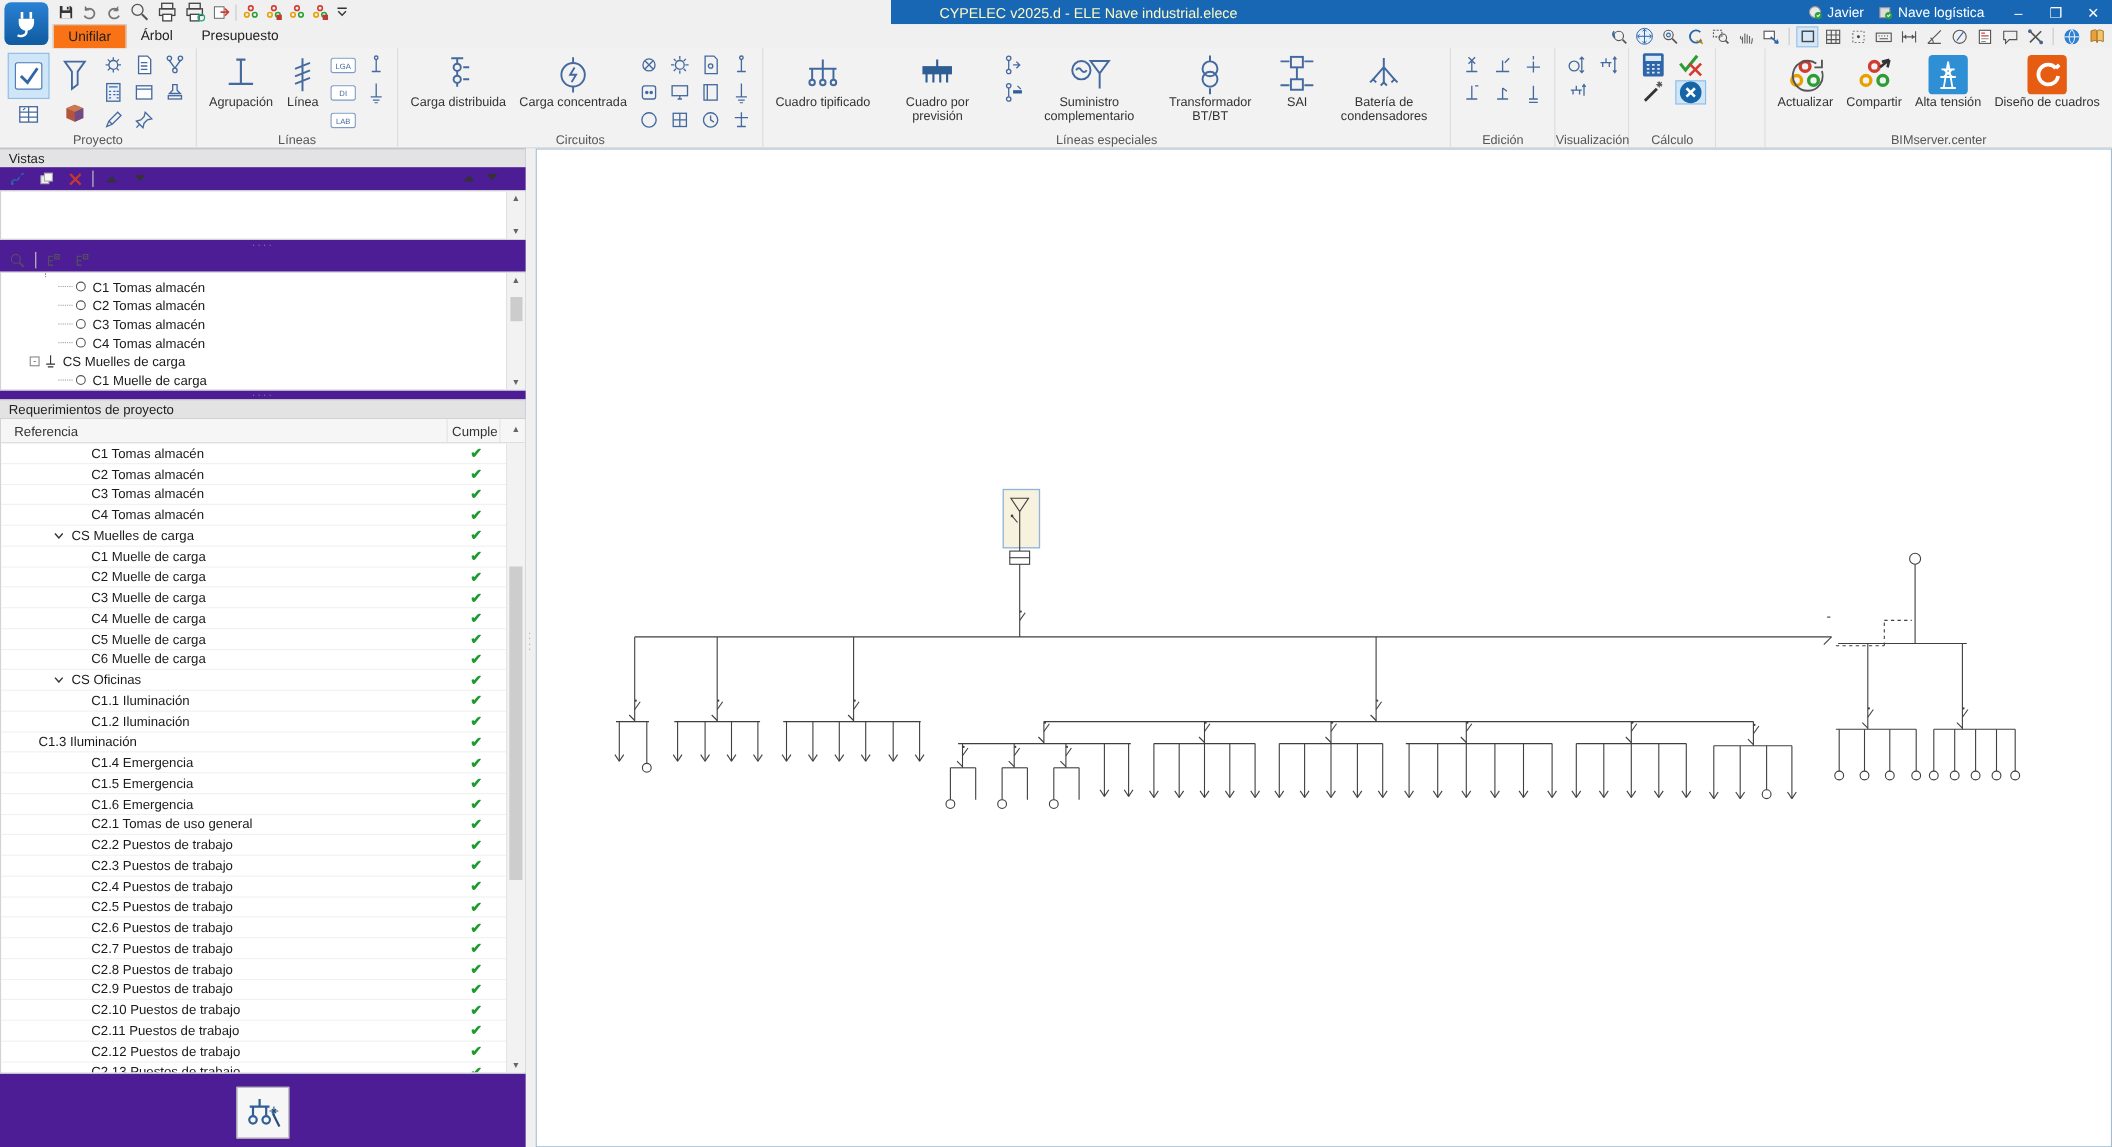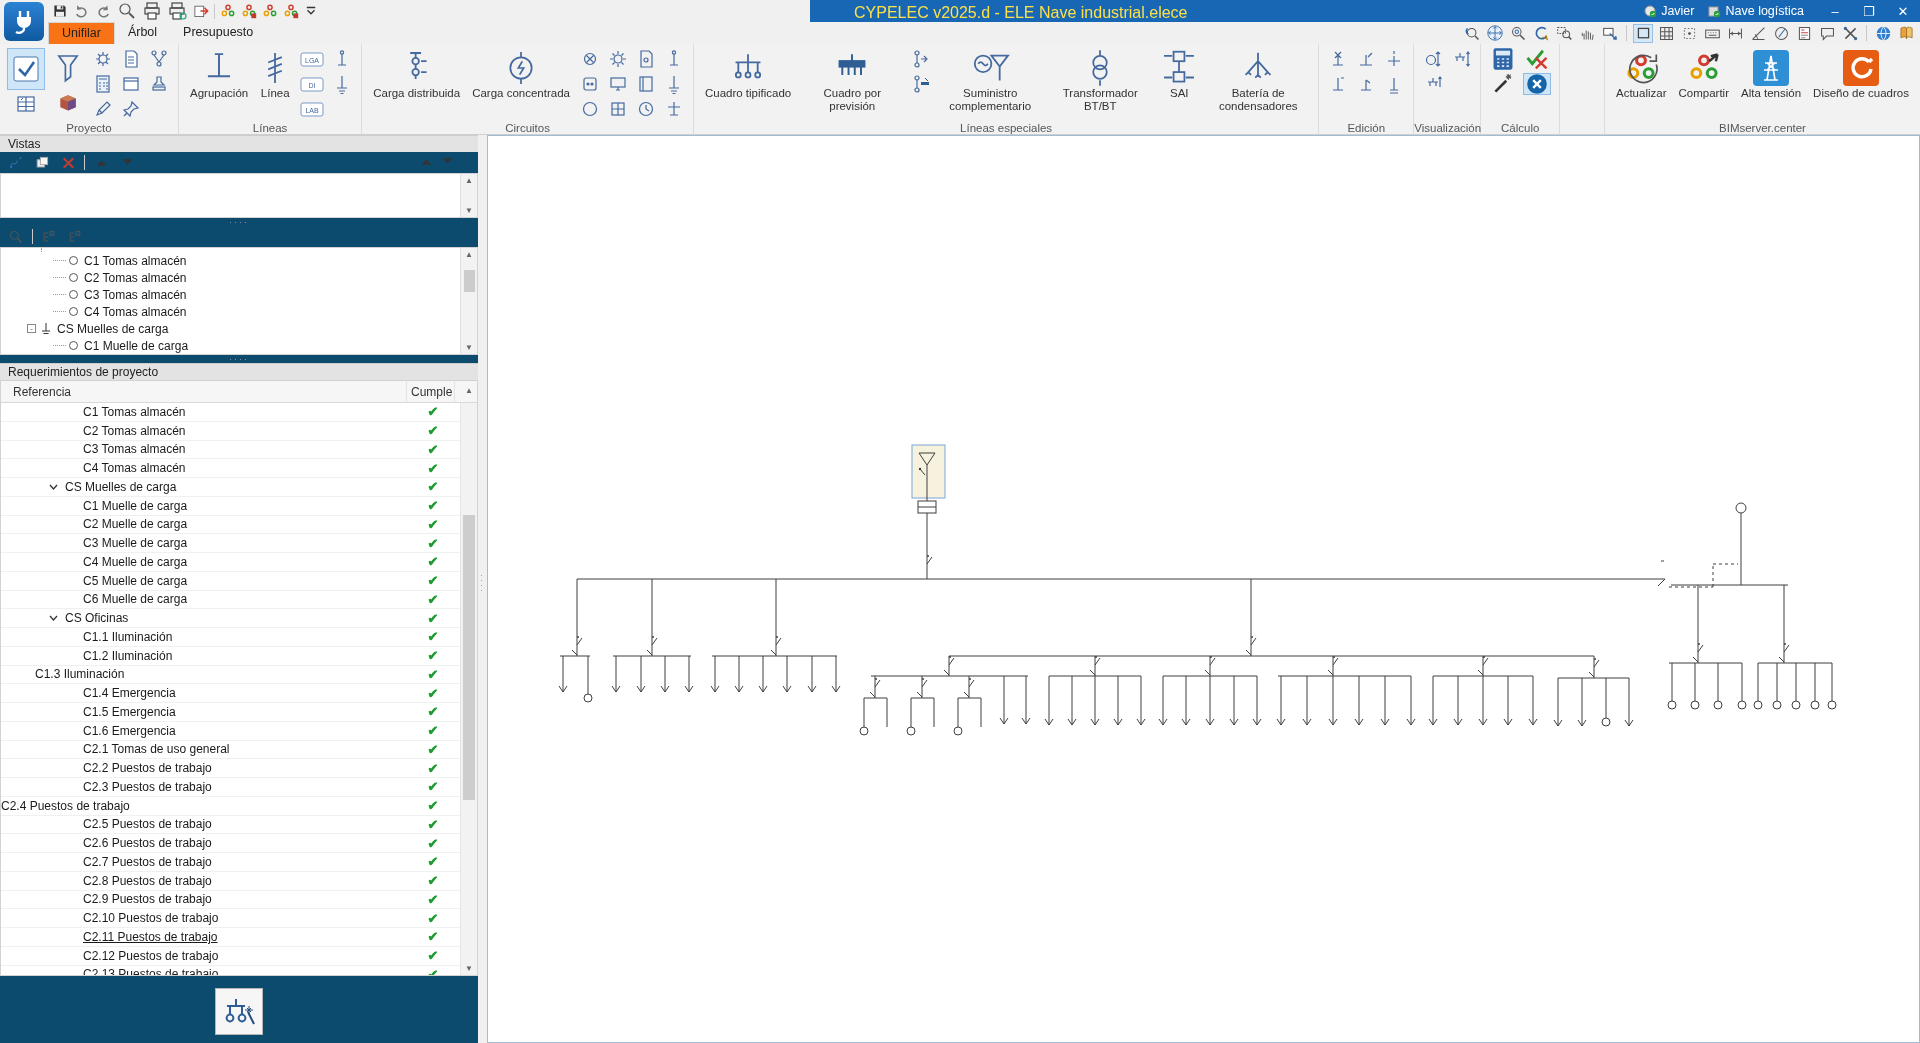--- a/index.html
+++ b/index.html
@@ -1,21 +1,21 @@
 <!DOCTYPE html>
 <html><head>
 <meta charset="utf-8">
 <style>
   html,body{margin:0;padding:0;width:1920px;height:1043px;overflow:hidden;
     font-family:"Liberation Sans",sans-serif;font-size:12px;background:#f0f0f0;color:#1a1a1a;}
   *{box-sizing:border-box;}
   
   .titlebar{position:absolute;left:0;top:0;width:1920px;height:22px;background:#f0f0f0;}
   .title-blue{position:absolute;left:810px;top:0;width:1110px;height:22px;background:#1767b5;}
-  .title-text{position:absolute;left:44px;top:4px;color:#fde047;font-size:16px;white-space:nowrap;}
+  .title-text{position:absolute;left:44px;top:4px;color:#fef9c3;font-size:13px;white-space:nowrap;}
   .tb-right{position:absolute;right:0;top:0;height:22px;display:flex;align-items:center;color:#fff;font-size:12.5px;}
   .tb-chip{display:flex;align-items:center;gap:4px;margin-right:14px;}
   .winbtn{width:34px;height:22px;display:flex;align-items:center;justify-content:center;color:#fff;font-size:13px;}
   .app-logo{position:absolute;left:4px;top:2px;width:40px;height:39px;border-radius:6px;
     background:linear-gradient(#2b82d4,#0f5aa0);display:flex;align-items:center;justify-content:center;z-index:5;}
   .qat{position:absolute;left:52px;top:2px;height:18px;display:flex;align-items:center;gap:5px;}
   
   .tabrow{position:absolute;left:0;top:22px;width:1920px;height:22px;background:#f0f0f0;display:flex;align-items:flex-end;}
   .tabs{display:flex;margin-left:48px;height:22px;}
   .tab{padding:3px 13px 4px;font-size:12.5px;color:#222;}
@@ -31,21 +31,21 @@
   .rgroup.right{margin-left:auto;border-right:none;border-left:1px solid #dcdcdc;}
   .glabel{position:absolute;bottom:0;left:0;right:0;text-align:center;font-size:11.5px;color:#565656;}
   .rcol{display:flex;flex-direction:column;gap:3px;align-items:center;}
   .rbtn{min-width:24px;height:22px;display:flex;align-items:center;justify-content:center;border:1px solid transparent;padding:0 1px;}
   .rbtn.tall{height:42px;width:38px;}
   .rbtn.sel{background:#cfe5f8;border-color:#8fbce6;}
   .bigbtn{display:flex;flex-direction:column;align-items:center;padding:1px 4px 0;max-width:106px;}
   .bigbtn .icobox{height:38px;display:flex;align-items:center;justify-content:center;}
   .bigbtn .cap{font-size:11.5px;line-height:12.5px;text-align:center;color:#333;white-space:pre-line;}
   
-  .sidepanel{position:absolute;left:0;top:135px;width:478px;height:908px;background:#0c4a6e;}
+  .sidepanel{position:absolute;left:0;top:135px;width:478px;height:908px;background:#4c1d95;}
   .panehdr{height:17px;background:#e3e3e3;border-top:1px solid #cdcdcd;padding:1px 0 0 8px;font-size:12px;color:#222;}
   .ptools{height:21px;display:flex;align-items:center;gap:6px;padding-left:6px;position:relative;}
   .ptool{width:20px;height:18px;display:flex;align-items:center;justify-content:center;}
   .psep{width:1px;height:15px;background:#c9c9c9;}
   .listbox{background:#fff;border:1px solid #d2d2d2;position:relative;overflow:hidden;}
   .lrow{height:19px;line-height:19px;padding-left:8px;white-space:nowrap;margin-top:48px;}
   .lrow.sel{background:#cde7fb;}
   .sb-v{position:absolute;right:0;top:0;bottom:0;width:17px;background:#f2f2f2;border-left:1px solid #e0e0e0;
     display:flex;flex-direction:column;justify-content:space-between;align-items:center;font-size:8px;color:#666;padding:2px 0;}
   .splitdots{height:8px;display:flex;align-items:center;justify-content:center;color:#9a9a9a;font-size:9px;letter-spacing:2px;}
@@ -1228,21 +1228,21 @@
         </div>
         <div class="rrow">
           <span class="rlabel" style="margin-left: 82px;">C2.2 Puestos de trabajo</span>
           <span class="rcheck">✔</span>
         </div>
         <div class="rrow">
           <span class="rlabel" style="margin-left: 82px;">C2.3 Puestos de trabajo</span>
           <span class="rcheck">✔</span>
         </div>
         <div class="rrow">
-          <span class="rlabel" style="">C2.4 Puestos de trabajo</span>
+          <span class="rlabel" style="margin-left: 82px;">C2.4 Puestos de trabajo</span>
           <span class="rcheck">✔</span>
         </div>
         <div class="rrow">
           <span class="rlabel" style="margin-left: 82px;">C2.5 Puestos de trabajo</span>
           <span class="rcheck">✔</span>
         </div>
         <div class="rrow">
           <span class="rlabel" style="margin-left: 82px;">C2.6 Puestos de trabajo</span>
           <span class="rcheck">✔</span>
         </div>
@@ -1256,21 +1256,21 @@
         </div>
         <div class="rrow">
           <span class="rlabel" style="margin-left: 82px;">C2.9 Puestos de trabajo</span>
           <span class="rcheck">✔</span>
         </div>
         <div class="rrow">
           <span class="rlabel" style="margin-left: 82px;">C2.10 Puestos de trabajo</span>
           <span class="rcheck">✔</span>
         </div>
         <div class="rrow">
-          <span class="rlabel" style="margin-left: 82px; text-decoration: underline;">C2.11 Puestos de trabajo</span>
+          <span class="rlabel" style="margin-left: 82px;">C2.11 Puestos de trabajo</span>
           <span class="rcheck">✔</span>
         </div>
         <div class="rrow">
           <span class="rlabel" style="margin-left: 82px;">C2.12 Puestos de trabajo</span>
           <span class="rcheck">✔</span>
         </div>
         <div class="rrow">
           <span class="rlabel" style="margin-left: 82px;">C2.13 Puestos de trabajo</span>
           <span class="rcheck">✔</span>
         </div>

